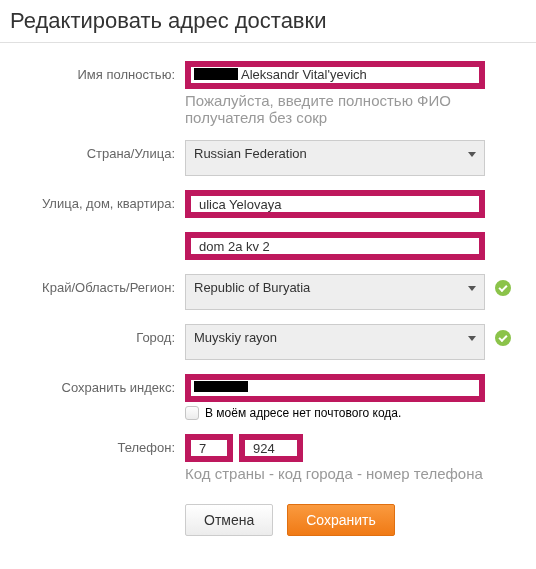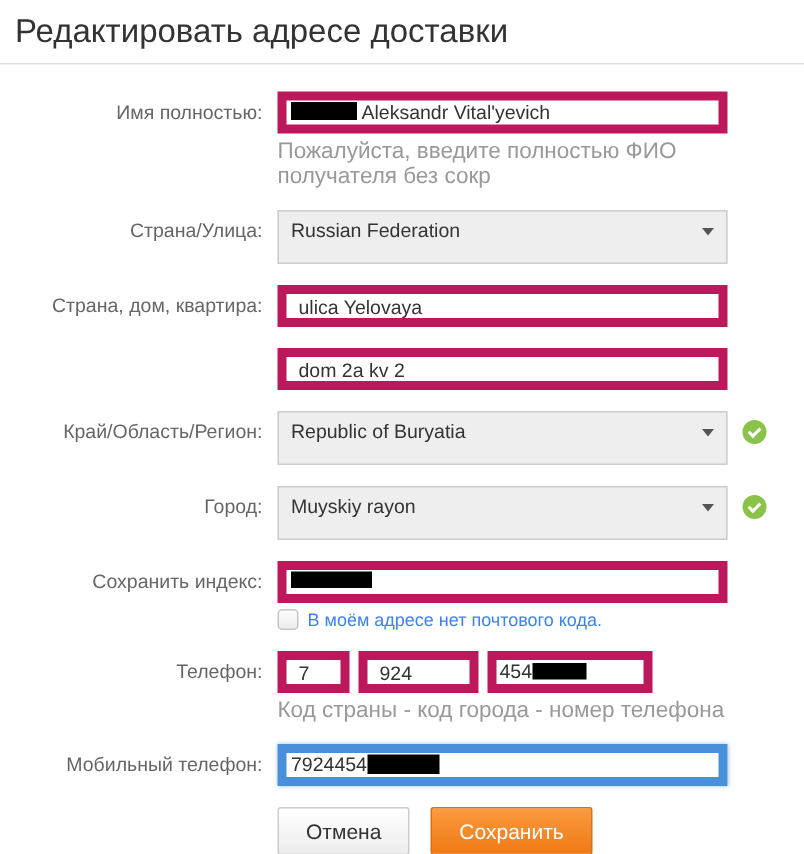--- a/index.html
+++ b/index.html
@@ -107,28 +107,28 @@
     transform: rotate(-45deg);
   }
   .redact {
     display: inline-block;
     background: #000;
     vertical-align: middle;
   }
   .phone-group { display: flex; gap: 6px; }
   .phone-group input { text-align: left; }
   .p-country { width: 48px; }
-  .p-area { width: 80px; }
+  .p-area { width: 64px; }
   .p-num { width: 110px; }
   .cb-row {
     display: flex;
     align-items: flex-start;
     gap: 6px;
     margin-top: 4px;
-    color: #3b82f6;
+    color: #000000;
     font-size: 12px;
   }
   .cb-box {
     width: 14px;
     height: 14px;
     border: 1px solid #c5c5c5;
     border-radius: 3px;
     background: linear-gradient(#fdfdfd,#ececec);
     cursor: pointer;
   }
@@ -163,21 +163,21 @@
   .redact-input-overlay {
     position: absolute;
     left: 9px;
     top: 7px;
     pointer-events: none;
   }
 </style>
 </head>
 <body>
 
-<h1 class="page-title">Редактировать адресе доставки</h1>
+<h1 class="page-title">Редактировать адрес доставки</h1>
 <hr class="hr">
 
 <div class="form">
 
   <div class="row">
     <div class="label-col">Имя полностью:</div>
     <div class="field-col">
       <div style="position:relative;width:300px;">
         <input type="text" class="wide" value="" style="padding-left: 56px;">
         <span class="redact redact-input-overlay" style="width:44px;height:12px;"></span>
@@ -190,21 +190,21 @@
   <div class="row">
     <div class="label-col">Страна/Улица:</div>
     <div class="field-col">
       <div class="select">
         <span>Russian Federation</span>
       </div>
     </div>
   </div>
 
   <div class="row">
-    <div class="label-col">Страна, дом, квартира:</div>
+    <div class="label-col">Улица, дом, квартира:</div>
     <div class="field-col">
       <input type="text" class="wide" value="ulica Yelovaya" style="">
     </div>
   </div>
 
   <div class="row">
     <div class="label-col"></div>
     <div class="field-col">
       <input type="text" class="wide" value="dom 2a kv 2" style="">
     </div>
@@ -245,41 +245,26 @@
   </div>
 
   <div style="height:10px;"></div>
 
   <div class="row tight">
     <div class="label-col">Телефон:</div>
     <div class="field-col">
       <div class="phone-group">
         <input type="text" class="p-country" value="7" style="">
         <input type="text" class="p-area" value="924" style="">
-        <div style="position:relative;">
-          <input type="text" class="p-num" value="" style="padding-left: 8px;">
-          <span style="position:absolute;left:8px;top:6px;pointer-events:none;color:#333;font-size:13px;">454</span>
-          <span class="redact" style="position:absolute;left:30px;top:8px;width:36px;height:11px;pointer-events:none;"></span>
-        </div>
       </div>
       <span class="help">Код страны - код города - номер телефона</span>
     </div>
   </div>
 
   <div style="height:10px;"></div>
 
-  <div class="row">
-    <div class="label-col">Мобильный телефон:</div>
-    <div class="field-col">
-      <div style="position:relative;width:300px;">
-        <input type="text" class="wide focused" value="" style="">
-        <span style="position:absolute;left:9px;top:6px;pointer-events:none;color:#333;font-size:13px;">7924454</span>
-        <span class="redact" style="position:absolute;left:60px;top:7px;width:48px;height:13px;pointer-events:none;"></span>
-      </div>
-    </div>
-  </div>
 
   <div class="btn-row">
     <div class="btn btn-secondary">Отмена</div>
     <div class="btn btn-primary">Сохранить</div>
   </div>
 
 </div>
 
 </body></html>

